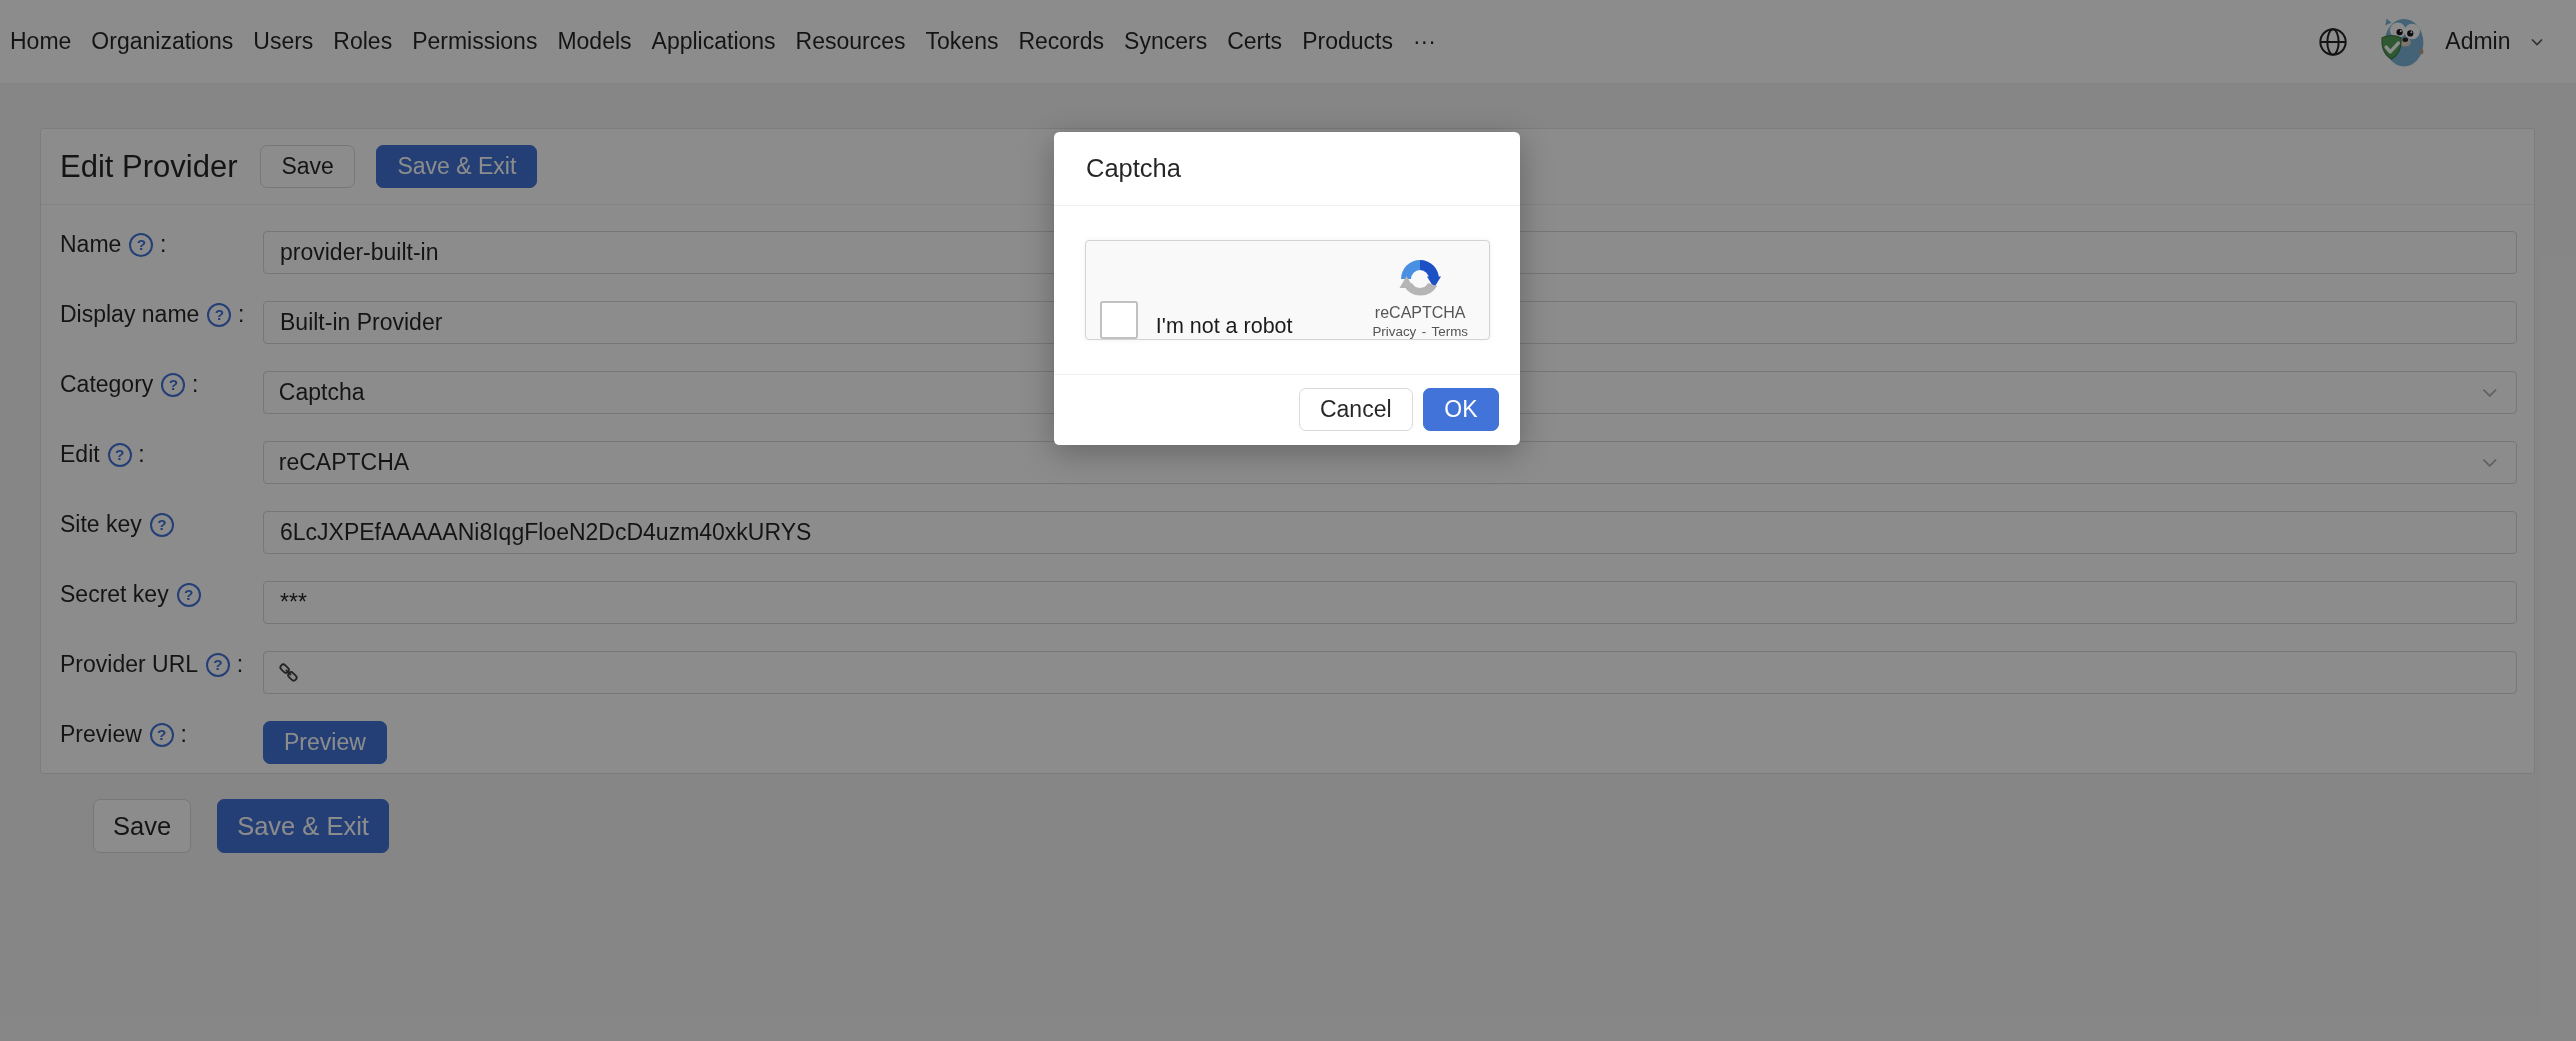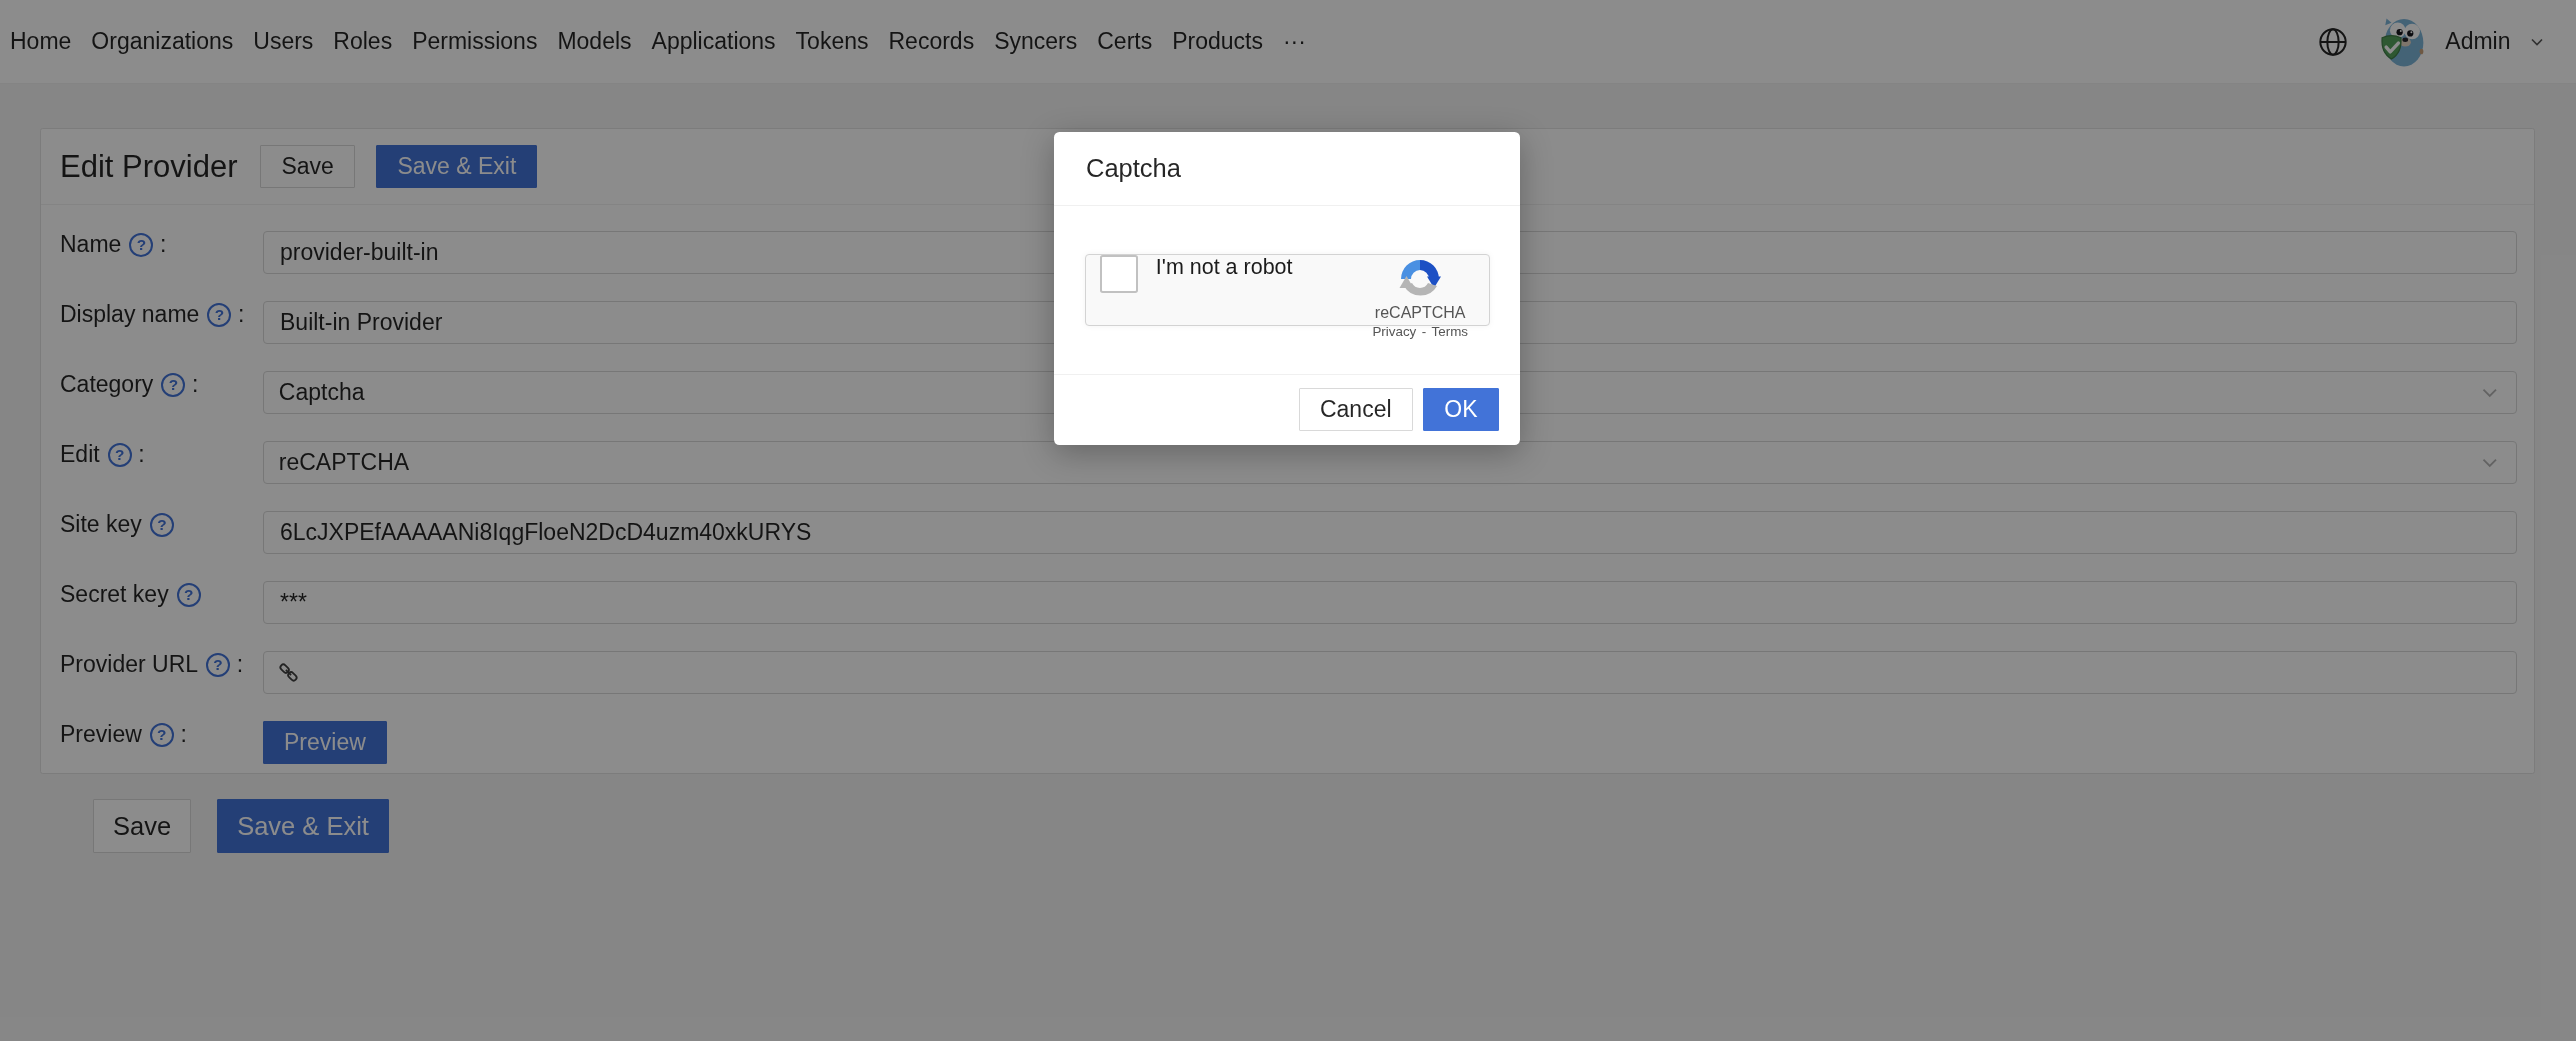--- a/index.html
+++ b/index.html
@@ -40,21 +40,21 @@
     background: #fff; border: 1.3px solid #e2e2e2; border-radius: 2.7px;
   }
   .card-head {
     height: 76px; display: flex; align-items: center;
     padding: 0 32px 0 19px; border-bottom: 1.3px solid #f0f0f0;
   }
   .card-title { font-size: 31px; font-weight: 500; margin-right: 23px; }
 
   .btn {
     display: inline-flex; align-items: center; justify-content: center;
-    border-radius: 1px; cursor: pointer; white-space: nowrap;
+    border-radius: 7px; cursor: pointer; white-space: nowrap;
   }
   .btn-default { background: #fff; border: 1.3px solid #d9d9d9; color: rgba(0,0,0,0.85); }
   .btn-primary { background: #4273d8; border: 1.3px solid #4273d8; color: #fff; }
   .btn-mid { height: 43px; padding: 0 20px; font-size: 23px; }
   .btn-lg  { height: 54px; padding: 0 19px; font-size: 25.5px; }
   .mr32 { margin-right: 21.5px; }
 
   .card-body { padding: 18px 17.5px 17px 19px; }
   .form-row { display: flex; align-items: center; height: 43px; margin-bottom: 27px; }
   .form-row:last-child { margin-bottom: 0; }
@@ -99,24 +99,24 @@
   .modal {
     position: absolute; left: 1054px; top: 132px; width: 466px; z-index: 20;
     background: #fff; border-radius: 5.4px;
     box-shadow: 0 8px 32px rgba(0,0,0,0.28);
   }
   .modal-head { height: 74px; padding: 0 32px; display: flex; align-items: center; border-bottom: 1.3px solid #f0f0f0; }
   .modal-title { font-size: 25.5px; font-weight: 500; }
   .modal-body { height: 168px; display: flex; align-items: center; justify-content: center; }
 
   .recaptcha {
-    width: 405px; height: 72px; background: #f9f9f9;
+    width: 405px; height: 100px; background: #f9f9f9;
     border: 1.3px solid #d3d3d3; border-radius: 4px;
     box-shadow: 0 0 6.7px rgba(0,0,0,0.05);
-    display: flex; align-items: flex-start; padding: 0 14.8px;
+    display: flex; align-items: flex-end; padding: 0 14.8px;
   }
   .rc-checkbox {
     width: 38px; height: 38px; background: #fff; border: 2.7px solid #c1c1c1;
     border-radius: 2.7px; margin-right: 17.5px; cursor: pointer; flex-shrink: 0;
   }
   .rc-text { font-size: 21.5px; color: #1c1c1c; }
   .rc-right { margin-left: auto; display: flex; flex-direction: column; align-items: center; width: 107px; }
   .rc-brand { font-size: 16px; color: #555; margin-top: 0.7px; }
   .rc-links { font-size: 13.4px; color: #555; margin-top: 2px; display: flex; gap: 5.4px; }
   .rc-links span { cursor: pointer; }
@@ -130,20 +130,21 @@
 <body>
 
 <div class="navbar">
   <div class="nav-item">Home</div>
   <div class="nav-item">Organizations</div>
   <div class="nav-item">Users</div>
   <div class="nav-item">Roles</div>
   <div class="nav-item">Permissions</div>
   <div class="nav-item">Models</div>
   <div class="nav-item">Applications</div>
+  <div class="nav-item">Resources</div>
   <div class="nav-item">Tokens</div>
   <div class="nav-item">Records</div>
   <div class="nav-item">Syncers</div>
   <div class="nav-item">Certs</div>
   <div class="nav-item">Products</div>
   <div class="nav-item">···</div>
   <div class="nav-spacer"></div>
 
   <div class="nav-right">
     <span class="globe-btn">

